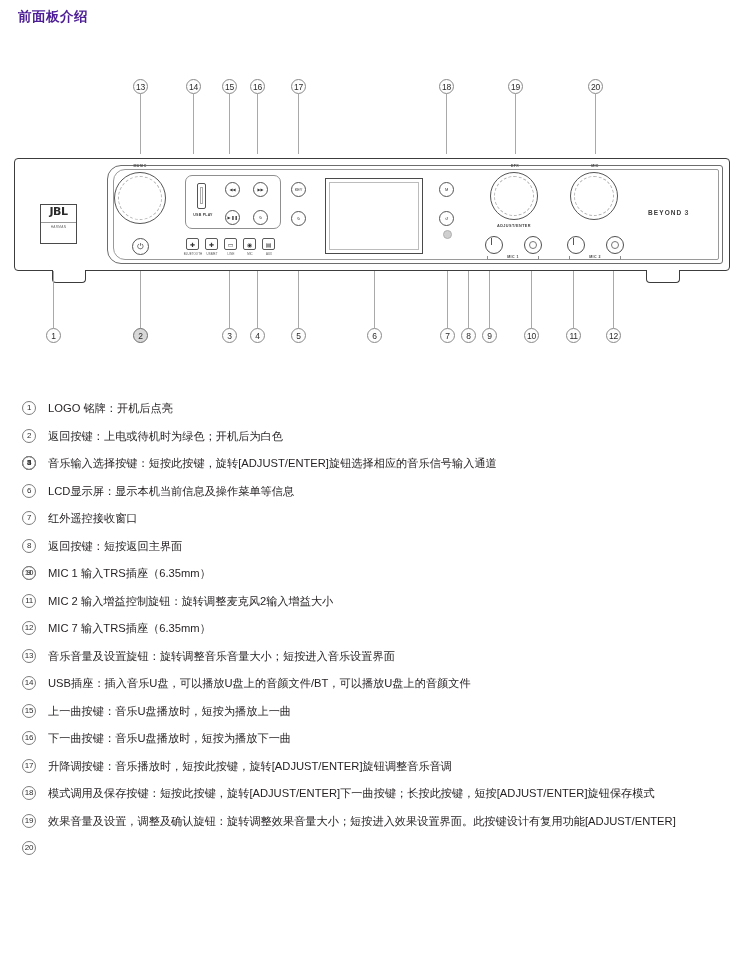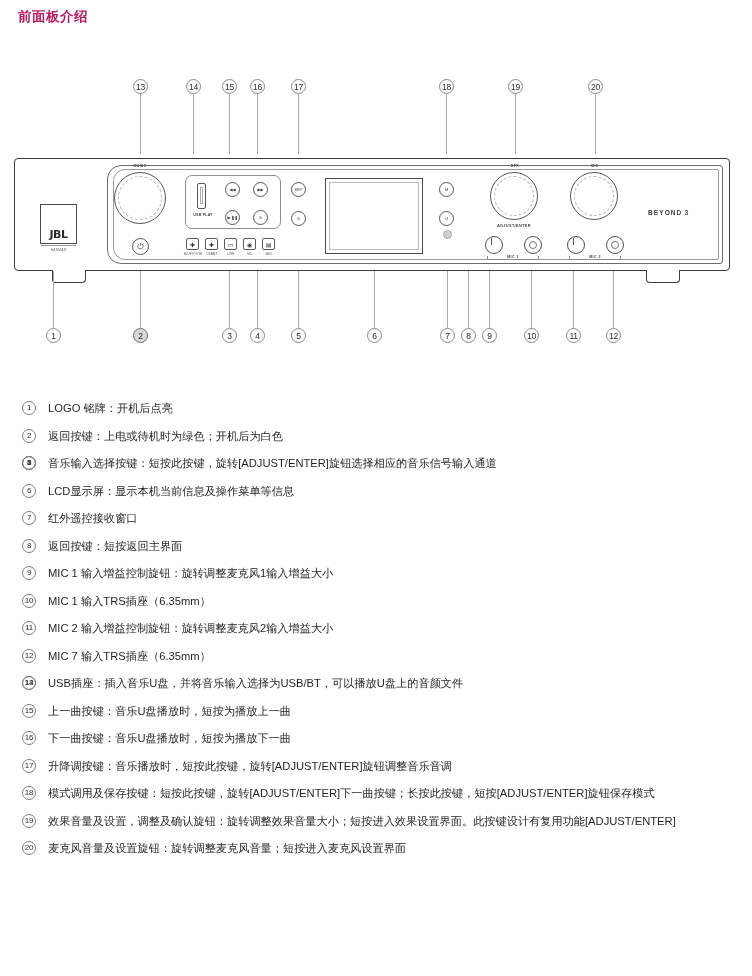--- a/index.html
+++ b/index.html
@@ -17,21 +17,21 @@
   }
 
   
   .page-title {
     position: absolute;
     left: 18px;
     top: 8px;
     font-size: 13.5px;
     font-weight: bold;
     letter-spacing: 0.5px;
-    color: #be185d;
+    color: #4c1d95;
   }
 
   
   .figure {
     position: absolute;
     left: 0;
     top: 78px;
     width: 752px;
     height: 280px;
   }
@@ -117,21 +117,21 @@
     border: 1.2px solid #4a4a4a;
     background: #fff;
     box-sizing: border-box;
     text-align: center;
   }
   .logo-plate .lg {
     font-size: 11px;
     font-weight: bold;
     letter-spacing: -0.5px;
     color: #2a2a2a;
-    margin-top: 23px;
+    margin-top: 0;
     font-family: "DejaVu Sans", sans-serif;
   }
   .logo-plate .lg-sub {
     font-size: 3.2px;
     letter-spacing: 0.3px;
     color: #6a6a6a;
     margin-top: 4px;
     border-top: 0.8px solid #9a9a9a;
     padding-top: 2px;
   }
@@ -521,25 +521,25 @@
 
 <div class="legend" id="legend">
     <div class="legend-item"><span class="legend-num">1</span><span>LOGO 铭牌：开机后点亮</span></div>
     <div class="legend-item"><span class="legend-num">2</span><span>返回按键：上电或待机时为绿色；开机后为白色</span></div>
     <div class="legend-item"><span class="legend-num">3</span></div>
     <div class="legend-item"><span class="legend-num">4</span></div>
     <div class="legend-item"><span class="legend-num">5</span><span>音乐输入选择按键：短按此按键，旋转[ADJUST/ENTER]旋钮选择相应的音乐信号输入通道</span></div>
     <div class="legend-item"><span class="legend-num">6</span><span>LCD显示屏：显示本机当前信息及操作菜单等信息</span></div>
     <div class="legend-item"><span class="legend-num">7</span><span>红外遥控接收窗口</span></div>
     <div class="legend-item"><span class="legend-num">8</span><span>返回按键：短按返回主界面</span></div>
-    <div class="legend-item"><span class="legend-num">9</span><span>MIC 1 输入增益控制旋钮：旋转调整麦克风1输入增益大小</span></div>
+    <div class="legend-item"><span class="legend-num">9</span></div>
     <div class="legend-item"><span class="legend-num">10</span><span>MIC 1 输入TRS插座（6.35mm）</span></div>
     <div class="legend-item"><span class="legend-num">11</span><span>MIC 2 输入增益控制旋钮：旋转调整麦克风2输入增益大小</span></div>
     <div class="legend-item"><span class="legend-num">12</span><span>MIC 7 输入TRS插座（6.35mm）</span></div>
-    <div class="legend-item"><span class="legend-num">13</span></div>
-    <div class="legend-item"><span class="legend-num">14</span><span>USB插座：插入音乐U盘，并将音乐输入选择为USB/BT，可以播放U盘上的音颜文件</span></div>
+    <div class="legend-item"><span class="legend-num">13</span><span>音乐音量及设置旋钮：旋转调整音乐音量大小；短按进入音乐设置界面</span></div>
+    <div class="legend-item"><span class="legend-num">14</span><span>USB插座：插入音乐U盘，可以播放U盘上的音颜文件/BT，可以播放U盘上的音颜文件</span></div>
     <div class="legend-item"><span class="legend-num">15</span><span>上一曲按键：音乐U盘播放时，短按为播放上一曲</span></div>
     <div class="legend-item"><span class="legend-num">16</span><span>下一曲按键：音乐U盘播放时，短按为播放下一曲</span></div>
     <div class="legend-item"><span class="legend-num">17</span><span>升降调按键：音乐播放时，短按此按键，旋转[ADJUST/ENTER]旋钮调整音乐音调</span></div>
     <div class="legend-item"><span class="legend-num">18</span><span>模式调用及保存按键：短按此按键，旋转[ADJUST/ENTER]下一曲按键；长按此按键，短按[ADJUST/ENTER]旋钮保存模式</span></div>
     <div class="legend-item"><span class="legend-num">19</span><span>效果音量及设置，调整及确认旋钮：旋转调整效果音量大小；短按进入效果设置界面。此按键设计有复用功能[ADJUST/ENTER]</span></div>
-    <div class="legend-item"><span class="legend-num">20</span><span>麦克风音量及设置旋钮：旋转调整麦克风音量；短按进入麦克风设置界面</span></div>
+    <div class="legend-item"><span class="legend-num">20</span></div>
   </div>
 
 </body></html>

